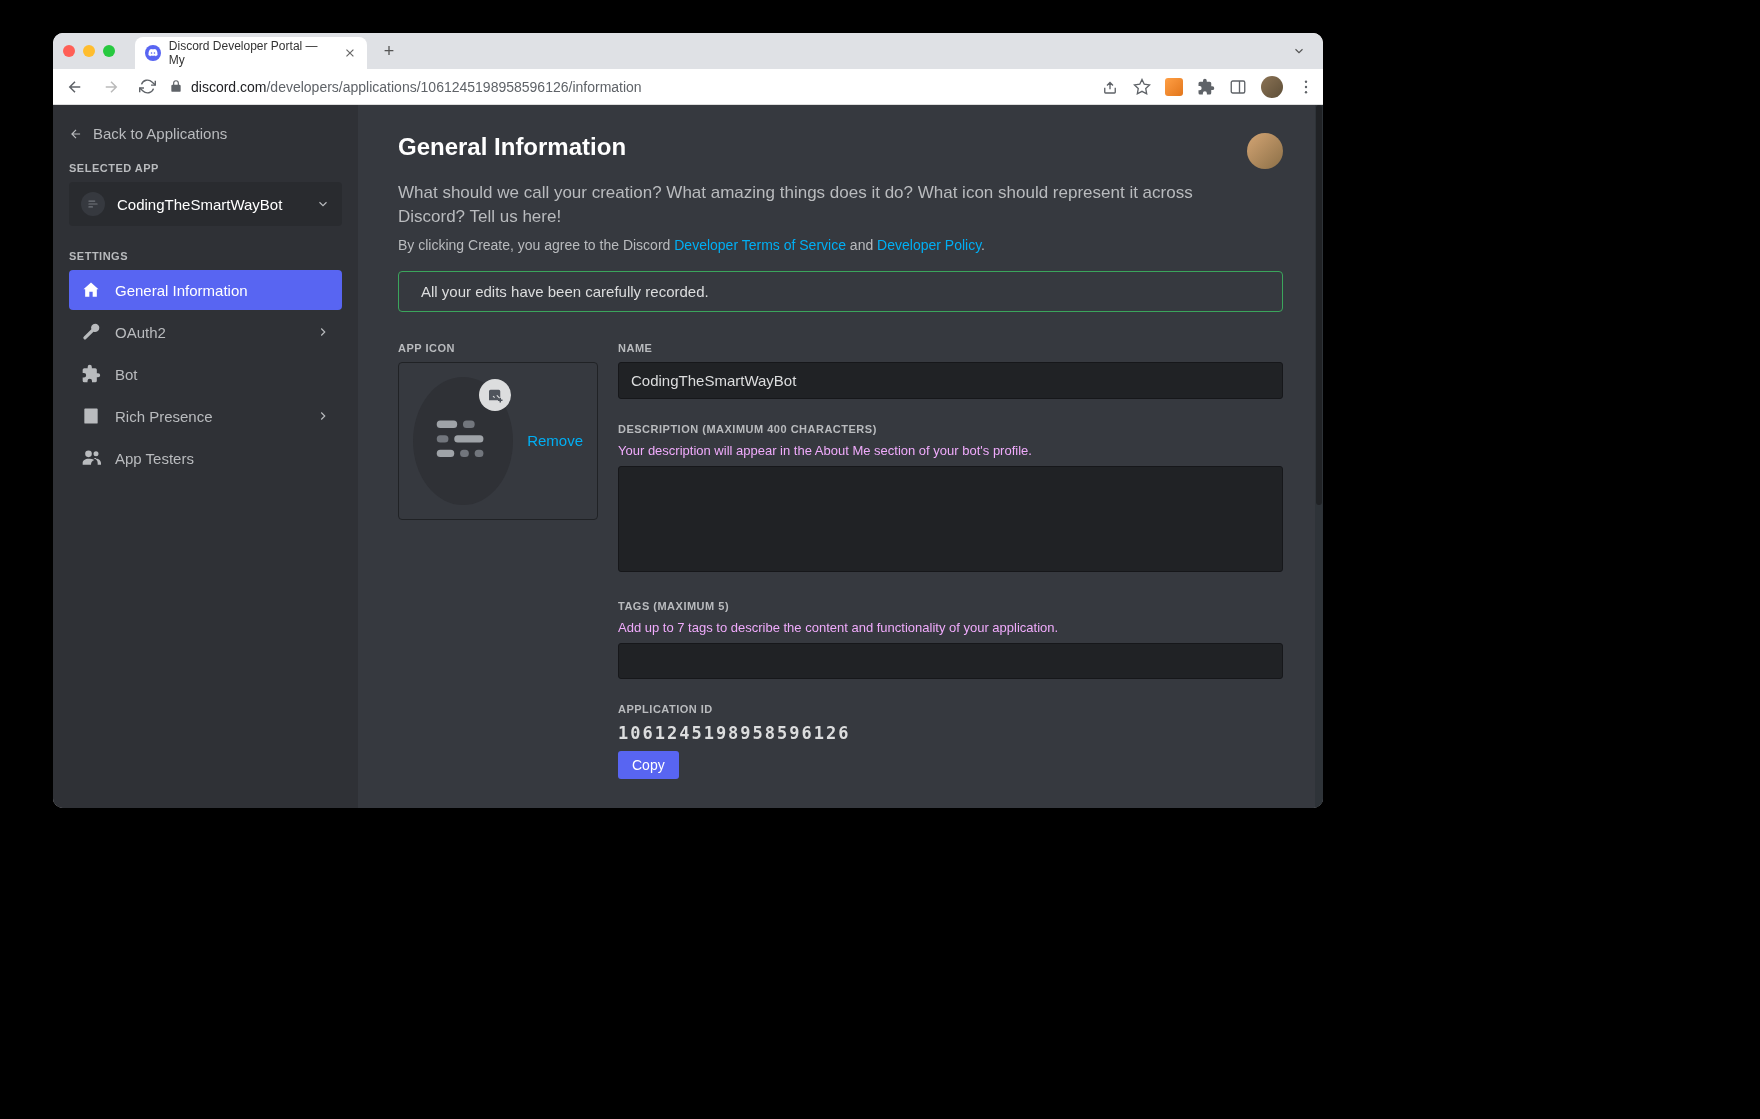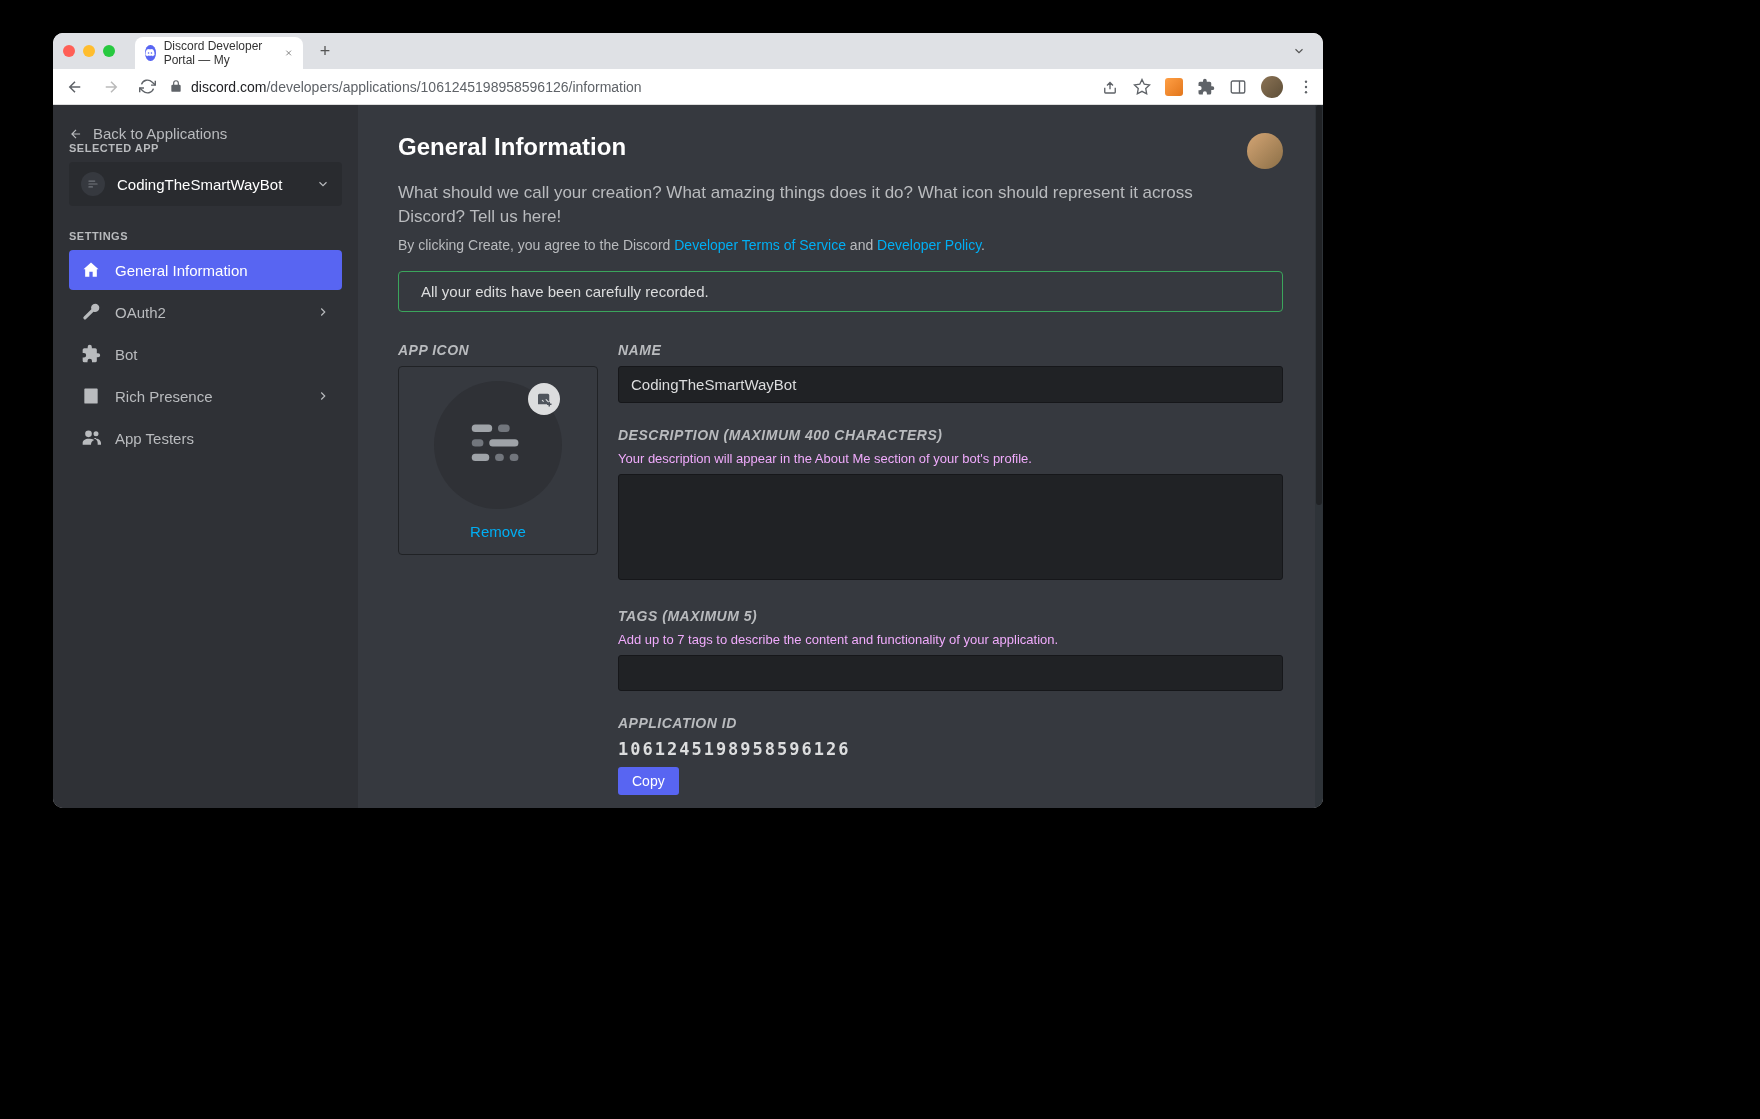--- a/index.html
+++ b/index.html
@@ -2,39 +2,39 @@
 <html><head>
 <meta charset="utf-8">
 <style>
 * { margin:0; padding:0; box-sizing:border-box; font-family:-apple-system,BlinkMacSystemFont,"Segoe UI",Helvetica,Arial,sans-serif; }
 body { background:#000; width:1760px; height:1119px; position:relative; }
 .browser-window { position:absolute; top:33px; left:53px; width:1270px; height:775px; background:#fff; border-radius:10px; overflow:hidden; box-shadow:0 20px 60px rgba(0,0,0,.5); display:flex; flex-direction:column; }
 .tab-strip { height:36px; background:#dfe1e5; display:flex; align-items:center; padding:0 10px; }
 .traffic-lights { display:flex; gap:8px; margin-right:20px; }
 .tl { width:12px; height:12px; border-radius:50%; }
 .tl.red{background:#ff5f56;} .tl.yellow{background:#ffbd2e;} .tl.green{background:#27c93f;}
-.tab { background:#fff; height:32px; margin-top:4px; border-radius:8px 8px 0 0; display:flex; align-items:center; padding:0 10px; font-size:12px; color:#333; gap:8px; width:168px; }
+.tab { background:#fff; height:32px; margin-top:4px; border-radius:8px 8px 0 0; display:flex; align-items:center; padding:0 10px; font-size:12px; color:#333; gap:8px; width:232px; }
 .tab-favicon { width:16px; height:16px; background:#5865f2; border-radius:50%; display:flex; align-items:center; justify-content:center; }
 .tab-favicon svg{width:10px;height:10px;}
 .tab-close{width:14px;height:14px;color:#666;cursor:pointer;}
 .new-tab{width:28px;height:28px;display:flex;align-items:center;justify-content:center;color:#555;font-size:18px;cursor:pointer;margin-left:8px;}
 .tab-menu{margin-left:auto;width:28px;height:28px;display:flex;align-items:center;justify-content:center;color:#555;cursor:pointer;}
 .addr-bar{height:36px;background:#fff;border-bottom:1px solid #ddd;display:flex;align-items:center;padding:0 8px;gap:8px;}
 .nav-btn{width:28px;height:28px;display:flex;align-items:center;justify-content:center;color:#5f6368;cursor:pointer;}
 .nav-btn.disabled{color:#bbb;}
 .url-field{flex:1;display:flex;gap:8px;font-size:14px;color:#5f6368;}
 .lock-icon{width:14px;height:14px;}
 .url-domain{color:#202124;}
 .addr-actions{display:flex;gap:14px;align-items:center;}
 .addr-icon{width:18px;height:18px;color:#5f6368;cursor:pointer;}
 .ext-fox{width:18px;height:18px;background:linear-gradient(135deg,#ff9f45,#e2761b);border-radius:3px;}
 .avatar-small{width:22px;height:22px;border-radius:50%;background:linear-gradient(135deg,#8b7355,#5d4e37);}
 .app-body{flex:1;display:flex;background:#36393f;overflow:hidden;}
 .sidebar{width:305px;background:#2f3136;padding:20px 16px;color:#b9bbbe;overflow-y:auto;}
-.back-link{display:flex;align-items:center;gap:10px;color:#b9bbbe;font-size:15px;cursor:pointer;}
+.back-link{display:flex;align-items:center;gap:10px;color:#b9bbbe;font-size:15px;cursor:pointer;margin-bottom:20px;}
 .sec-label{font-size:11px;font-weight:700;letter-spacing:.5px;color:#b9bbbe;margin-bottom:8px;}
 .app-select{background:#292b2f;border-radius:4px;padding:10px 12px;display:flex;align-items:center;gap:12px;cursor:pointer;margin-bottom:24px;}
 .app-select-icon{width:24px;height:24px;background:#36393f;border-radius:50%;display:flex;align-items:center;justify-content:center;}
 .app-select-icon svg{width:14px;height:14px;}
 .app-select-name{color:#fff;font-size:15px;flex:1;}
 .chev{color:#b9bbbe;}
 .nav-item{display:flex;align-items:center;gap:14px;padding:10px 12px;border-radius:4px;color:#b9bbbe;font-size:15px;cursor:pointer;margin-bottom:2px;}
 .nav-item.active{background:#5865f2;color:#fff;}
 .nav-item .nav-icon{width:20px;height:20px;flex-shrink:0;}
 .nav-item .nav-chev{margin-left:auto;}
@@ -42,22 +42,22 @@
 .main-header{display:flex;justify-content:space-between;align-items:flex-start;margin-bottom:12px;}
 .page-title{font-size:24px;font-weight:700;color:#fff;}
 .user-avatar{width:36px;height:36px;border-radius:50%;background:linear-gradient(135deg,#d4a574,#8b6f47);cursor:pointer;}
 .page-desc{font-size:17px;color:#b9bbbe;line-height:1.4;margin-bottom:8px;max-width:860px;}
 .terms-line{font-size:14px;color:#b9bbbe;margin-bottom:18px;}
 .terms-line a{color:#00aff4;text-decoration:none;}
 .notice{border:1px solid #3ba55c;border-radius:4px;padding:11px 22px;font-size:15px;color:#dcddde;margin-bottom:30px;}
 .form-row{display:flex;gap:20px;}
 .col-icon{width:200px;}
 .col-fields{flex:1;}
-.field-label{font-size:14px;font-weight:700;letter-spacing:.5px;color:#b9bbbe;margin-bottom:8px;font-style:italic;}
-.icon-box{border:1px solid #202225;border-radius:4px;padding:14px;display:flex;flex-direction:column;align-items:center;gap:14px;}
+.field-label{font-size:11px;font-weight:700;letter-spacing:.5px;color:#b9bbbe;margin-bottom:8px;}
+.icon-box{border:1px solid #202225;border-radius:4px;padding:14px;display:flex;flex-direction:row;align-items:center;gap:14px;}
 .icon-circle{width:128px;height:128px;border-radius:50%;background:#2f3136;position:relative;display:flex;align-items:center;justify-content:center;}
 .icon-badge{position:absolute;top:2px;right:2px;width:32px;height:32px;border-radius:50%;background:#dcddde;display:flex;align-items:center;justify-content:center;}
 .remove-link{color:#00aff4;font-size:15px;cursor:pointer;}
 .text-input{width:100%;background:#202225;border:1px solid #16171a;border-radius:3px;padding:9px 12px;color:#dcddde;font-size:15px;margin-bottom:24px;}
 .field-hint{font-size:13px;color:#f0abfc;margin-bottom:8px;}
 .textarea{width:100%;height:106px;background:#202225;border:1px solid #16171a;border-radius:3px;margin-bottom:24px;resize:none;padding:10px;color:#dcddde;font-size:14px;}
 .tags-box{width:100%;height:36px;background:#202225;border:1px solid #16171a;border-radius:3px;margin-bottom:24px;}
 .app-id{font-family:Consolas,Monaco,monospace;font-size:17px;color:#dcddde;letter-spacing:2px;margin-bottom:8px;font-weight:bold;}
 .copy-btn{background:#5865f2;color:#fff;border:none;padding:6px 14px;border-radius:3px;font-size:14px;cursor:pointer;}
 .scroll-track{position:absolute;right:0;top:0;bottom:0;width:8px;background:#2e3338;}

